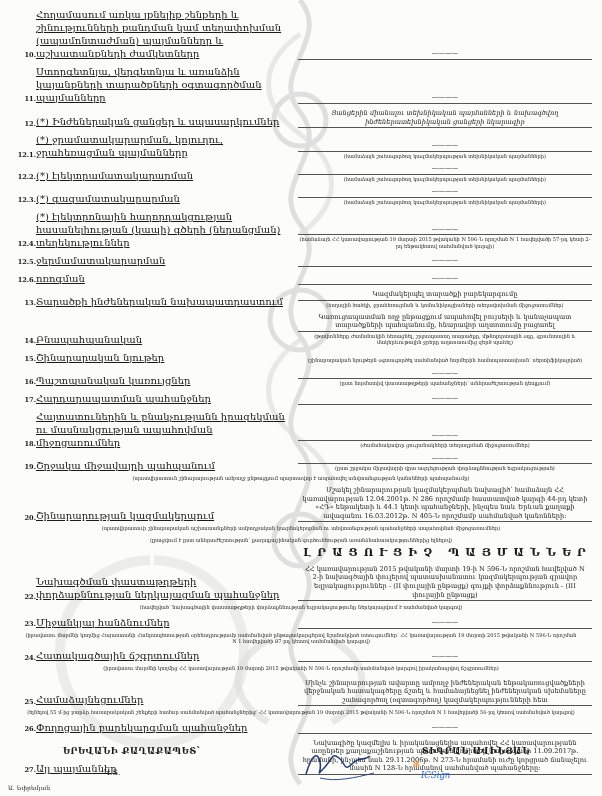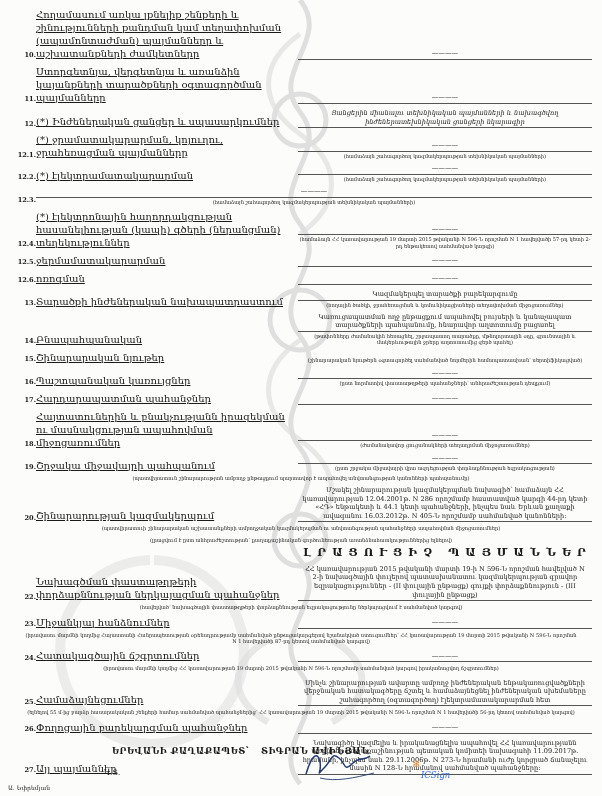--- a/index.html
+++ b/index.html
@@ -17,22 +17,22 @@
   .value-col{flex:1;display:flex;flex-direction:column;justify-content:flex-end;min-width:0;}
   .value{font-size:6.6px;line-height:1.3;text-align:center;border-bottom:0.5px solid #555;padding:0 4px 1px 4px;}
   .value.italic{font-style:italic;}
   .value2{font-size:6.6px;line-height:1.3;text-align:center;border-bottom:0.5px solid #555;padding:0 4px 1px 4px;margin-top:2px;}
   .note{font-size:5.1px;line-height:1.25;text-align:center;color:#222;padding-top:1px;}
   .wide-note{font-size:5.1px;line-height:1.25;text-align:center;color:#222;margin:-2px 0 5px 0;padding:0 14px;}
   .pre-note{font-size:5.1px;line-height:1.25;text-align:center;color:#222;margin:2px 0 1px 0;}
   .section-header{text-align:right;font-weight:bold;font-size:11px;letter-spacing:6px;margin:3px 0 6px 0;}
   .footer{
     position:absolute;left:0;right:0;top:746px;z-index:3;
-    display:flex;
-    padding:0 72px 0 112px;
+    display:flex;justify-content:space-between;
+    padding:0 72px 0 63px;
     font-weight:bold;font-size:8.6px;letter-spacing:0.5px;gap:12px;
   }
   .seal-mark{position:absolute;left:104px;top:768px;z-index:3;font-size:7.5px;font-weight:normal;}
   .clerk{position:absolute;left:8px;top:784px;z-index:3;font-size:6px;}
   .signature-wrap{position:absolute;left:300px;top:746px;z-index:3;}
   .esign-wrap{position:absolute;left:382px;top:752px;z-index:3;text-align:center;}
   .esign-star{color:var(--esign-orange,#e0822a);font-size:9px;line-height:1;}
   .esign-text{display:block;color:var(--esign-blue,#2f6bd8);font-style:italic;font-size:8.5px;line-height:1;margin-left:39px;}
 </style>
 </head>
@@ -88,20 +88,21 @@
       <div class="row">
         <span class="num">12.2.</span>
         <span class="label">(*) էլեկտրամատակարարման</span>
         <div class="value-col">
           <div class="value">————</div>
           <div class="note">(համաձայն շահագործող կազմակերպության տեխնիկական պայմանների)</div>
         </div>
       </div>
       <div class="row">
         <span class="num">12.3.</span>
+        <span class="label">(*) գազամատակարարման</span>
         <div class="value-col">
           <div class="value">————</div>
           <div class="note">(համաձայն շահագործող կազմակերպության տեխնիկական պայմանների)</div>
         </div>
       </div>
       <div class="row">
         <span class="num">12.4.</span>
         <span class="label">(*) էլեկտրոնային հաղորդակցության հասանելիության (կապի) գծերի (ներանցման) տեղեկություններ</span>
         <div class="value-col">
           <div class="value">————</div>
@@ -208,21 +209,21 @@
         <span class="label">Հատակագծային ճշգրտումներ</span>
         <div class="value-col">
           <div class="value">————</div>
         </div>
       </div>
       <div class="wide-note">(իրավասու մարմնի կողմից ՀՀ կառավարության 19 մարտի 2015 թվականի N 596-Ն որոշմամբ սահմանված կարգով իրականացվող ճշգրտումներ)</div>
       <div class="row">
         <span class="num">25.</span>
         <span class="label">Համաձայնեցումներ</span>
         <div class="value-col">
-          <div class="value2">Մինչև շինարարության ավարտը ամբողջ ինժեներական ենթակառուցվածքների վերջնական հատակագծերը ճշտել և համաձայնեցնել ինժեներական սխեմաները շահագործող (օգտագործող) էլեկտրամատակարարման հետ</div>
+          <div class="value2">Մինչև շինարարության ավարտը ամբողջ ինժեներական ենթակառուցվածքների վերջնական հատակագծերը ճշտել և համաձայնեցնել ինժեներական սխեմաները շահագործող (օգտագործող) կազմակերպությունների հետ</div>
         </div>
       </div>
       <div class="wide-note">(ելնելով 55 մ-ից բարձր հասարակական շենքերի համար սահմանված պահանջներից՝ ՀՀ կառավարության 19 մարտի 2015 թվականի N 596-Ն որոշման N 1 հավելվածի 56-րդ կետով սահմանված կարգով)</div>
       <div class="row">
         <span class="num">26.</span>
         <span class="label">Փողոցային բարեկարգման պահանջներ</span>
         <div class="value-col">
           <div class="value">————</div>
         </div>
       </div>

